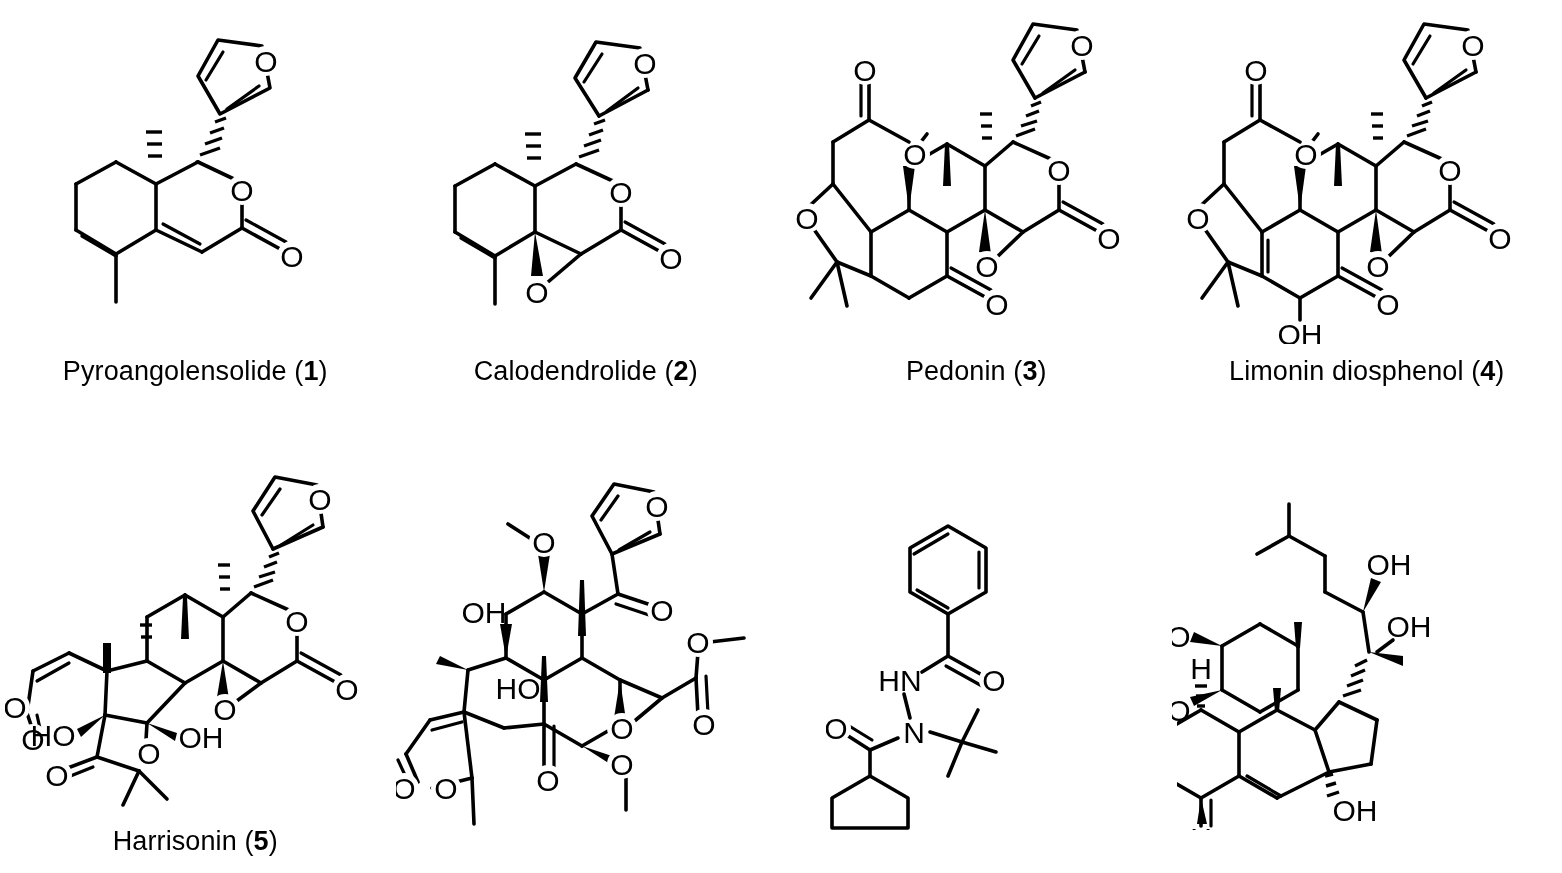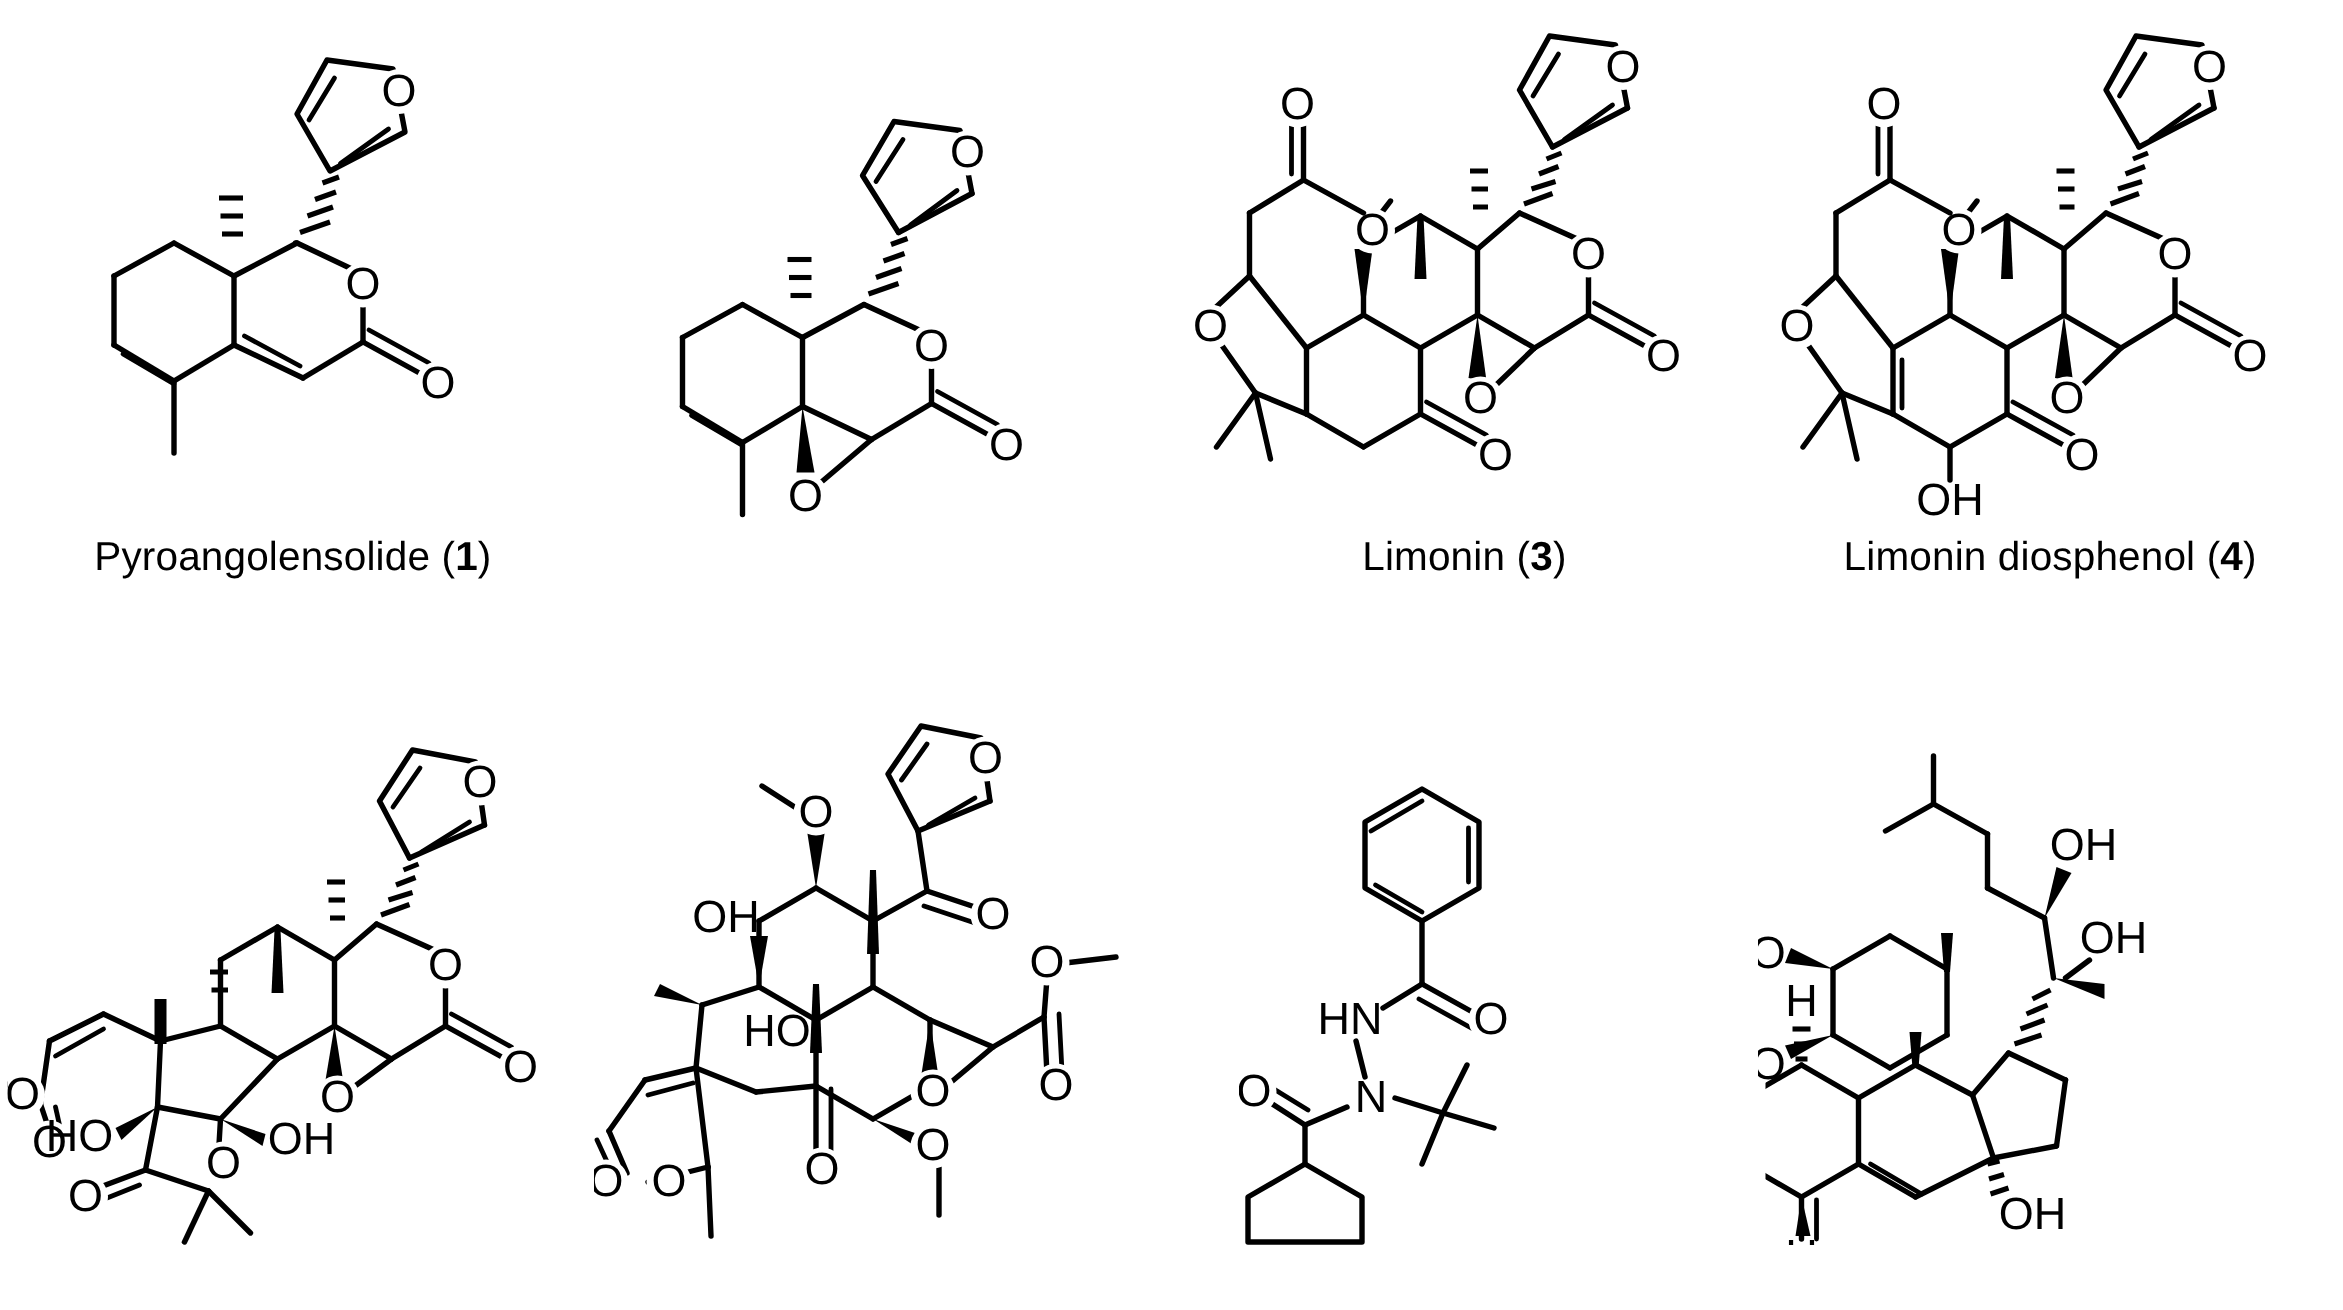--- a/index.html
+++ b/index.html
@@ -155,20 +155,24 @@
           <path class="bond" d="M114 172 L74 150"></path>
           <path class="bond" d="M74 150 L34 172"></path>
           <path class="bond" d="M34 172 L34 218"></path>
           <path class="bond" d="M34 218 L74 242"></path>
           <path class="bond" d="M74 242 L114 218"></path>
           <path class="bond-thin" d="M40 224 L74 244"></path>
           <path class="bond" d="M74 242 L74 290"></path>
         </g>
       </svg>
     </div>
+    <div class="caption">
+      <span>Calodendrolide</span>
+      <span>(<b class="num">2</b>)</span>
+    </div>
   </div>
 
   <div class="cell row1">
     <div class="struct-wrap">
       <svg width="370" height="330" viewBox="0 0 370 330" role="img">
 
         <g>
           <path class="bond" d="M244 84 L222 46 L242 10 L286 16 L294 58"></path>
           <path class="bond" d="M294 58 L244 84"></path>
           <path class="bond-thin" d="M231 50 L248 22"></path>
@@ -251,21 +255,21 @@
           <path class="bond" d="M22 214 L46 248"></path>
           <path class="bond" d="M46 248 L80 262"></path>
           <circle cx="16" cy="204" r="15" fill="#fff"></circle>
           <text class="atom" x="16" y="204">O</text>
           <path class="bond" d="M46 248 L20 284"></path>
           <path class="bond" d="M46 248 L56 292"></path>
         </g>
       </svg>
     </div>
     <div class="caption">
-      <span>Limonin</span>
+      <span>Pedonin</span>
       <span>(<b class="num">3</b>)</span>
     </div>
   </div>
 
   <div class="cell row1">
     <div class="struct-wrap">
       <svg width="370" height="330" viewBox="0 0 370 330" role="img">
         <g>
           <path class="bond" d="M244 84 L222 46 L242 10 L286 16 L294 58"></path>
           <path class="bond" d="M294 58 L244 84"></path>
@@ -446,20 +450,24 @@
           <circle cx="144" cy="296" r="15" fill="#fff"></circle>
           <text class="atom" x="144" y="296">O</text>
           <path class="bond" d="M92 300 L60 312"></path>
           <path class="bond-thin" d="M88 310 L58 322"></path>
           <circle cx="52" cy="318" r="15" fill="#fff"></circle>
           <text class="atom" x="52" y="318">O</text>
           <path class="bond" d="M134 314 L118 348"></path>
           <path class="bond" d="M134 314 L162 342"></path>
         </g>
       </svg>
+    </div>
+    <div class="caption">
+      <span>Harrisonin</span>
+      <span>(<b class="num">5</b>)</span>
     </div>
   </div>
 
   <div class="cell row2">
     <div class="struct-wrap">
       <svg width="380" height="350" viewBox="0 0 380 350" role="img">
 
         <g>
           <path class="bond" d="M216 74 L196 36 L218 4 L258 12 L264 54"></path>
           <path class="bond" d="M264 54 L216 74"></path>

